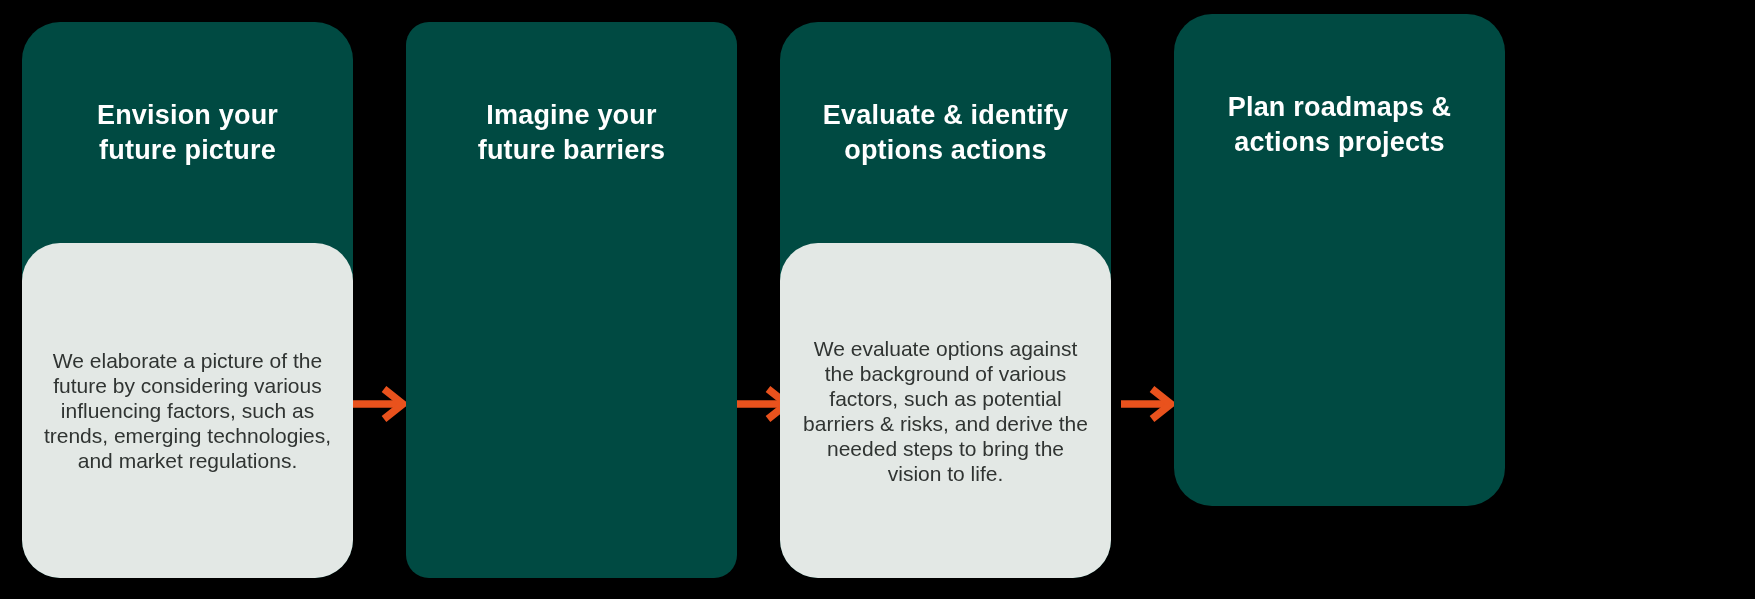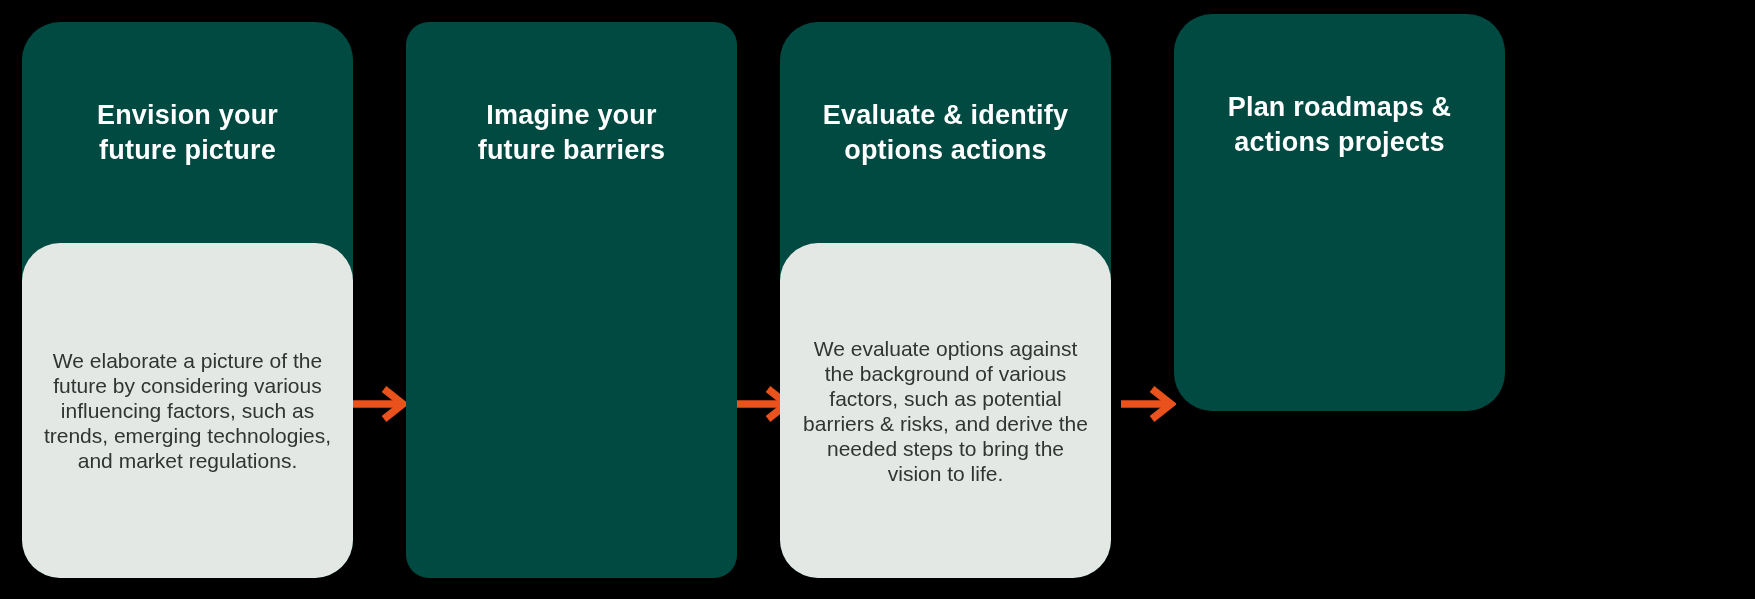--- a/index.html
+++ b/index.html
@@ -26,21 +26,21 @@
     position: absolute;
     top: 22px;
     width: 331px;
     height: 556px;
     background: var(--teal);
     border-radius: 38px;
   }
   .card.pos-1 { left: 22px; }
   .card.pos-2 { left: 406px; border-radius: 23px; }
   .card.pos-3 { left: 780px; }
-  .card.pos-4 { left: 1174px; top: 14px; height: 397px; }
+  .card.pos-4 { left: 1174px; top: 14px; height: 492px; }
 
   .card-header {
     position: absolute;
     top: 0; left: 0; right: 0;
     height: 221px;
     display: flex;
     align-items: center;
     justify-content: center;
     text-align: center;
   }

